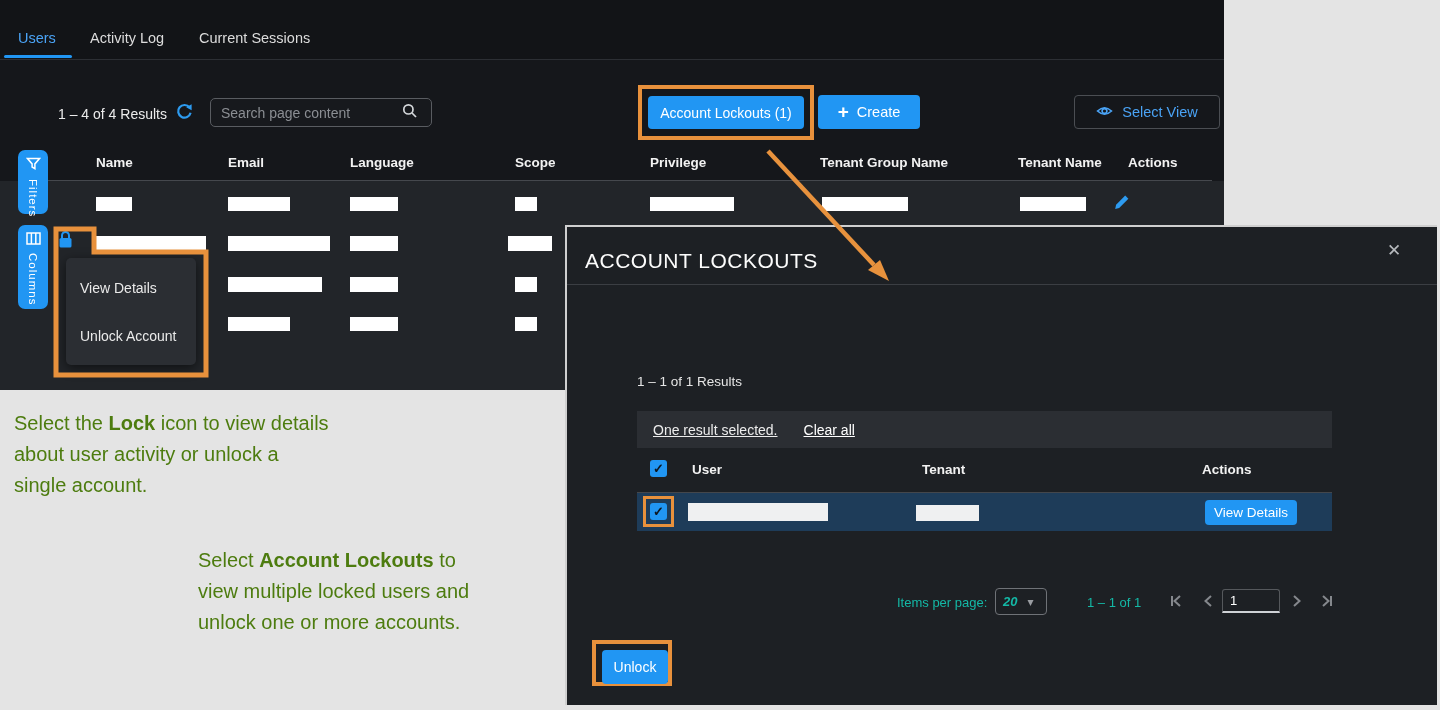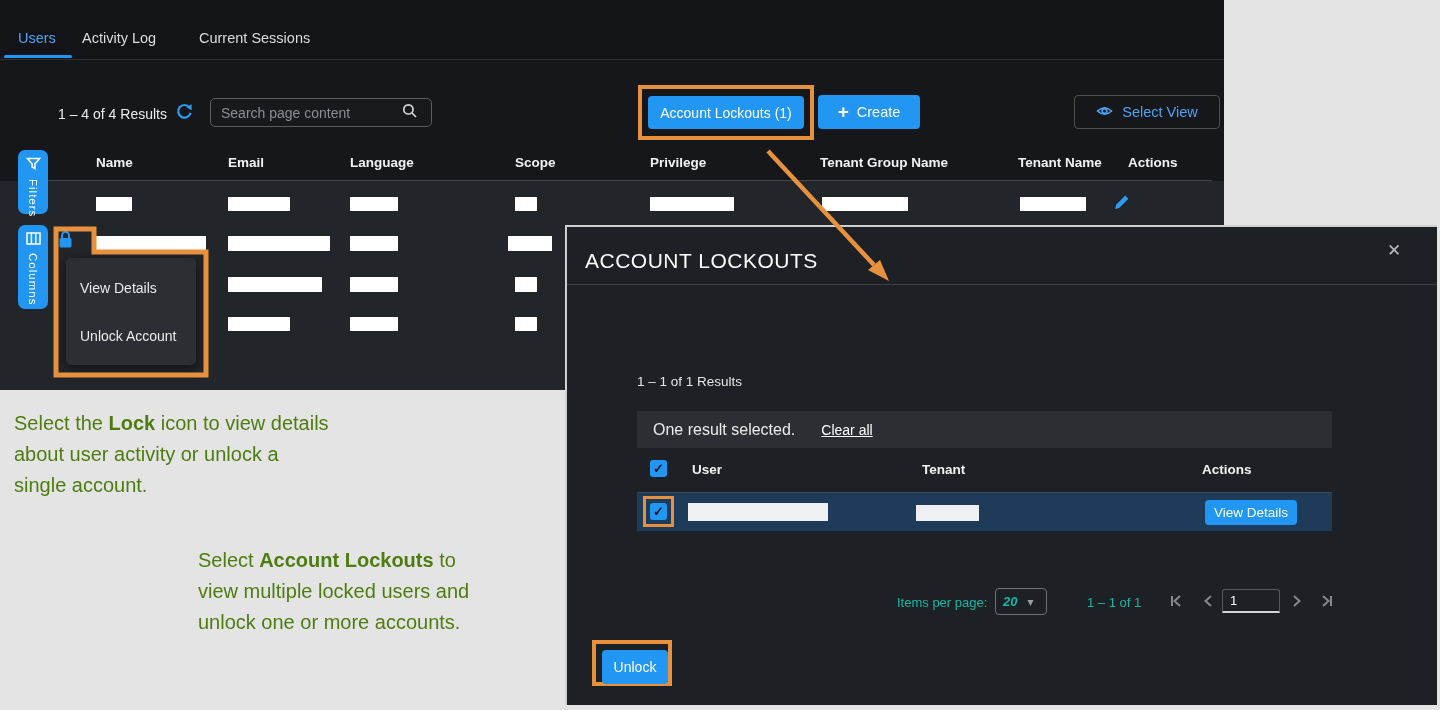--- a/index.html
+++ b/index.html
@@ -50,21 +50,21 @@
   .annotation { position:absolute; color:#4d7c0f; font-size:20px; line-height:31px; }
   .annotation b { font-weight:bold; }
 
   
   .modal { position:absolute; left:565px; top:225px; width:872px; height:480px; background:#1d2024; border-top:2px solid #cfcfcf; border-left:2px solid #cfcfcf; z-index:10; }
   .modal-title { position:absolute; left:18px; top:22px; font-size:21px; color:#fcfcfc; letter-spacing:.5px; }
   .modal-close { position:absolute; left:820px; top:13px; font-size:17px; color:#b6b9bd; background:none; border:none; cursor:pointer; }
   .modal-divider { position:absolute; left:0; top:57px; width:100%; height:1px; background:#3b3e43; }
   .modal-results { position:absolute; left:70px; top:147px; font-size:13.5px; color:#e6e6e6; }
   .selection-bar { position:absolute; left:70px; top:184px; width:695px; height:37px; background:#2b2e33; display:flex; align-items:center; padding-left:16px; }
-  .selection-text { font-size:16px; color:#ececec; }
+  .selection-text { font-size:14px; color:#ececec;text-decoration:underline; }
   .clear-all { margin-left:26px; font-size:14px; color:#ffffff; text-decoration:underline; cursor:pointer; background:none; border:none; font-family:"Liberation Sans", sans-serif; }
 
   .m-head-row { position:absolute; left:70px; top:226px; width:695px; height:40px; border-bottom:1px solid #44474c; }
   .m-th { position:absolute; top:9px; font-size:13.5px; font-weight:bold; color:#f2f2f2; }
   .checkbox { width:17px; height:17px; background:#2196f3; border-radius:3px; color:#0e1720; font-size:13px; font-weight:bold; display:flex; align-items:center; justify-content:center; cursor:pointer; }
 
   .m-sel-row { position:absolute; left:70px; top:266px; width:695px; height:38px; background:#1e3c59; }
   .cb-highlight { position:absolute; left:6px; top:3px; border:3px solid #e8913c; padding:4px; }
   .viewdetails-btn { position:absolute; left:568px; top:7px; width:92px; height:25px; font-size:13.5px; }
 
@@ -82,21 +82,21 @@
   .arrow-svg { position:absolute; left:0; top:0; z-index:30; pointer-events:none; }
 </style>
 </head>
 <body>
 
 <div class="main-panel">
   <div class="rows-area"></div>
 
   <div class="header-bar">
     <span class="tab active" style="left:18px">Users</span>
-    <span class="tab" style="left:82px">Activity Log</span>
+    <span class="tab" style="left:90px">Activity Log</span>
     <span class="tab" style="left:199px">Current Sessions</span>
     <div class="tab-underline"></div>
   </div>
 
   <span class="results-label">1 – 4 of 4 Results</span>
   <button class="icon-btn abs" style="left:175px; top:103px;">
     <span>
       <svg width="18" height="18" viewBox="0 0 18 18">
           <path d="M14.5 4.5 A6.3 6.3 0 1 0 15.6 9.8" fill="none" stroke="#2d9bf0" stroke-width="2.2"></path>
           <polygon points="16.6,1.2 16.6,7.2 11.2,4.2" fill="#2d9bf0"></polygon>

